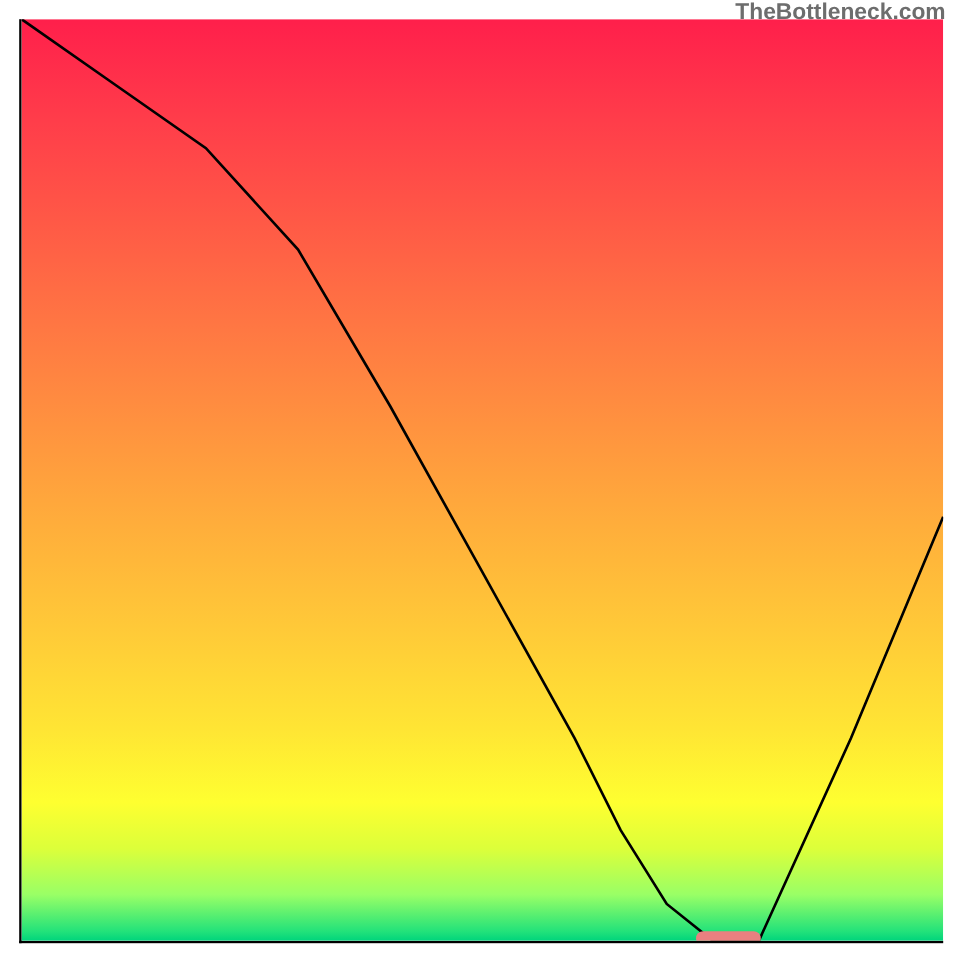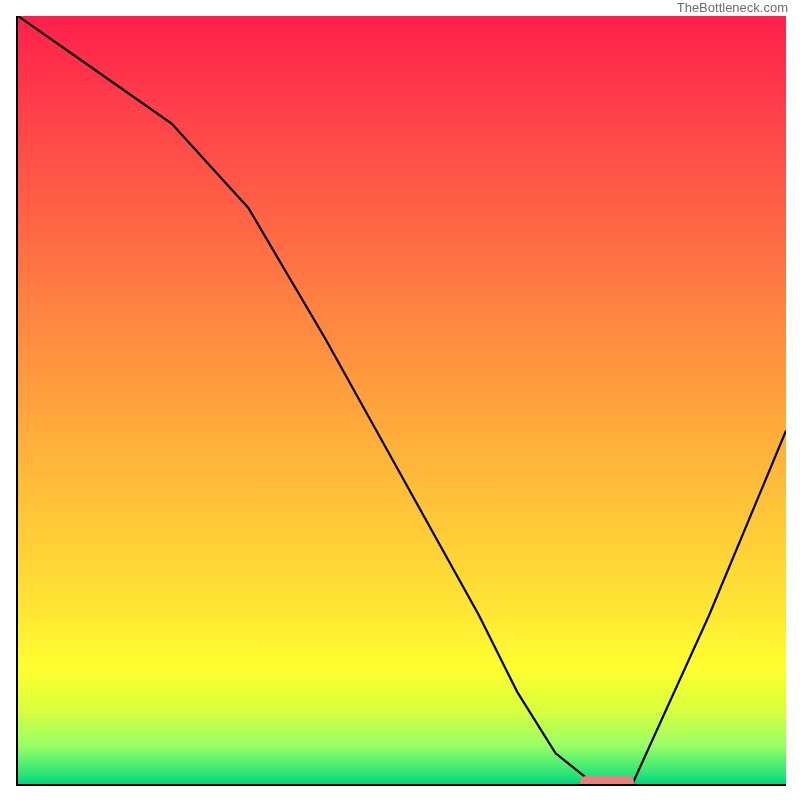--- a/index.html
+++ b/index.html
@@ -47,22 +47,22 @@
       #99ff66 95%,
       #22e27a 99%,
       #00d47c 100%
     );
   }
   .watermark {
     position: absolute;
     top: 0;
     right: 12px;
     font-family: Arial, Helvetica, sans-serif;
-    font-size: 13px;
-    font-weight: normal;
+    font-size: 19px;
+    font-weight: bold;
     color: #6d6d6d;
   }
   svg.lines {
     position: absolute;
     left: 0;
     top: 0;
     width: 100%;
     height: 100%;
     overflow: visible;
   }

